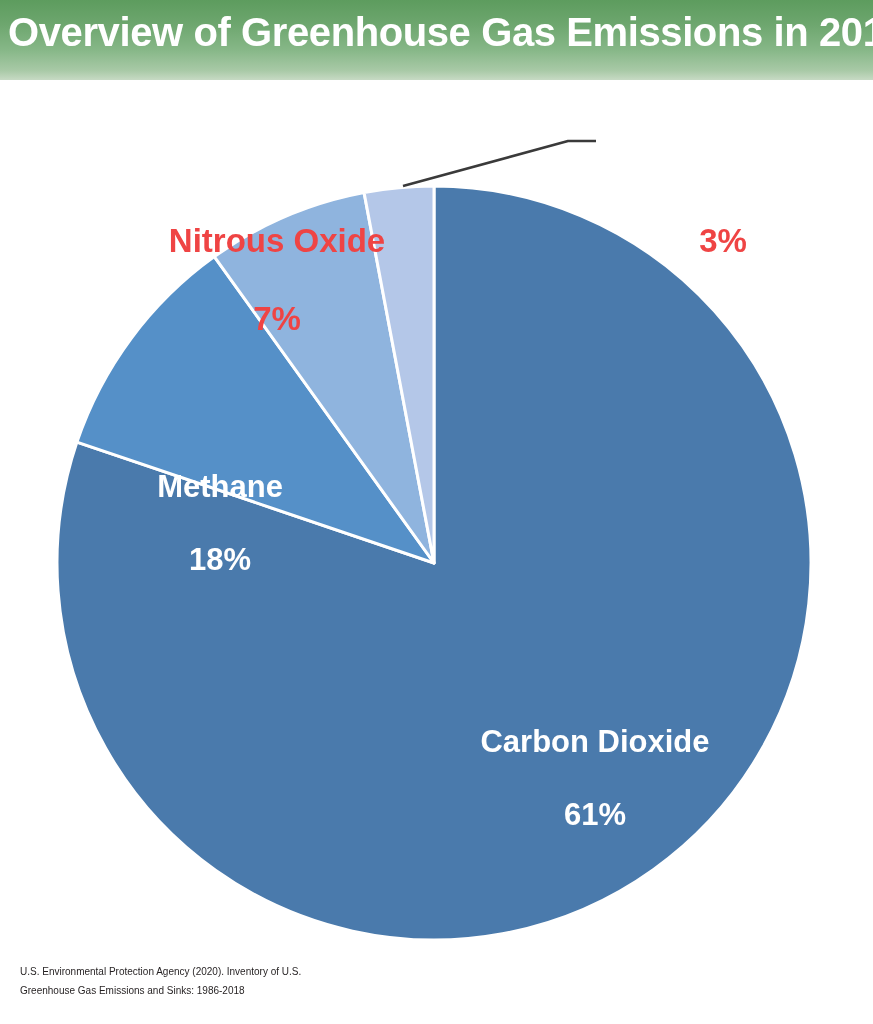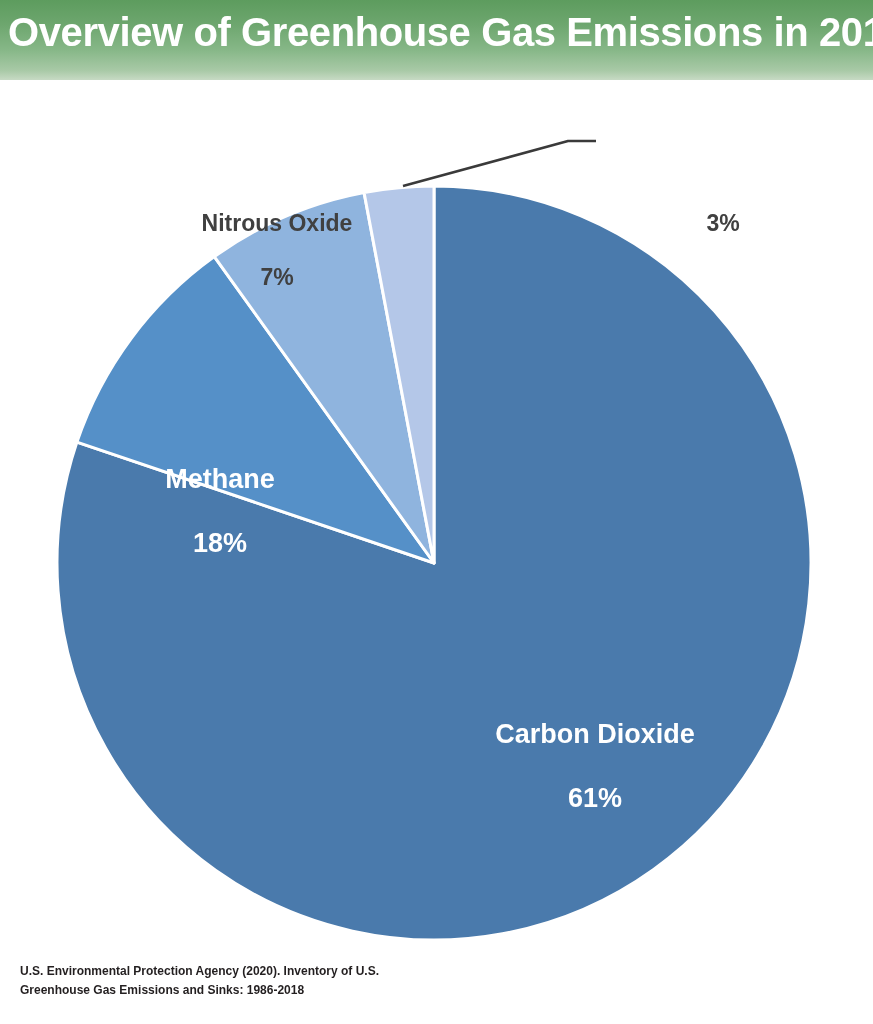--- a/index.html
+++ b/index.html
@@ -64,26 +64,26 @@
   
   .pie-label {
     position: absolute;
     text-align: center;
     font-family: "Liberation Sans", sans-serif;
     font-weight: bold;
     line-height: 1.18;
     white-space: pre-line;
   }
   .pie-label.outside {
-    color: #404040;
-    font-size: 23px;
+    color: #ef4444;
+    font-size: 33px;
   }
   .pie-label.inside {
     color: #ffffff;
-    font-size: 27px;
+    font-size: 31px;
   }
   .pie-label .lbl-name { display: block; }
   .pie-label .lbl-val  { display: block; }
 
   #label-nitrous-oxide {
     left: 122px;
     top: 103px;
     width: 310px;
   }
   #label-fluorinated-gases {
@@ -102,22 +102,22 @@
     width: 238px;
   }
 
   
   #caption {
     position: absolute;
     left: 20px;
     top: 962px;
     width: 560px;
     color: #231f20;
-    font-size: 12px;
-    font-weight: bold;
+    font-size: 10px;
+    font-weight: normal;
     line-height: 19px;
     font-family: "Liberation Sans", sans-serif;
   }
   #caption .cap-line { display: block; }
 </style>
 </head>
 <body>
 
 <div id="page">
 

